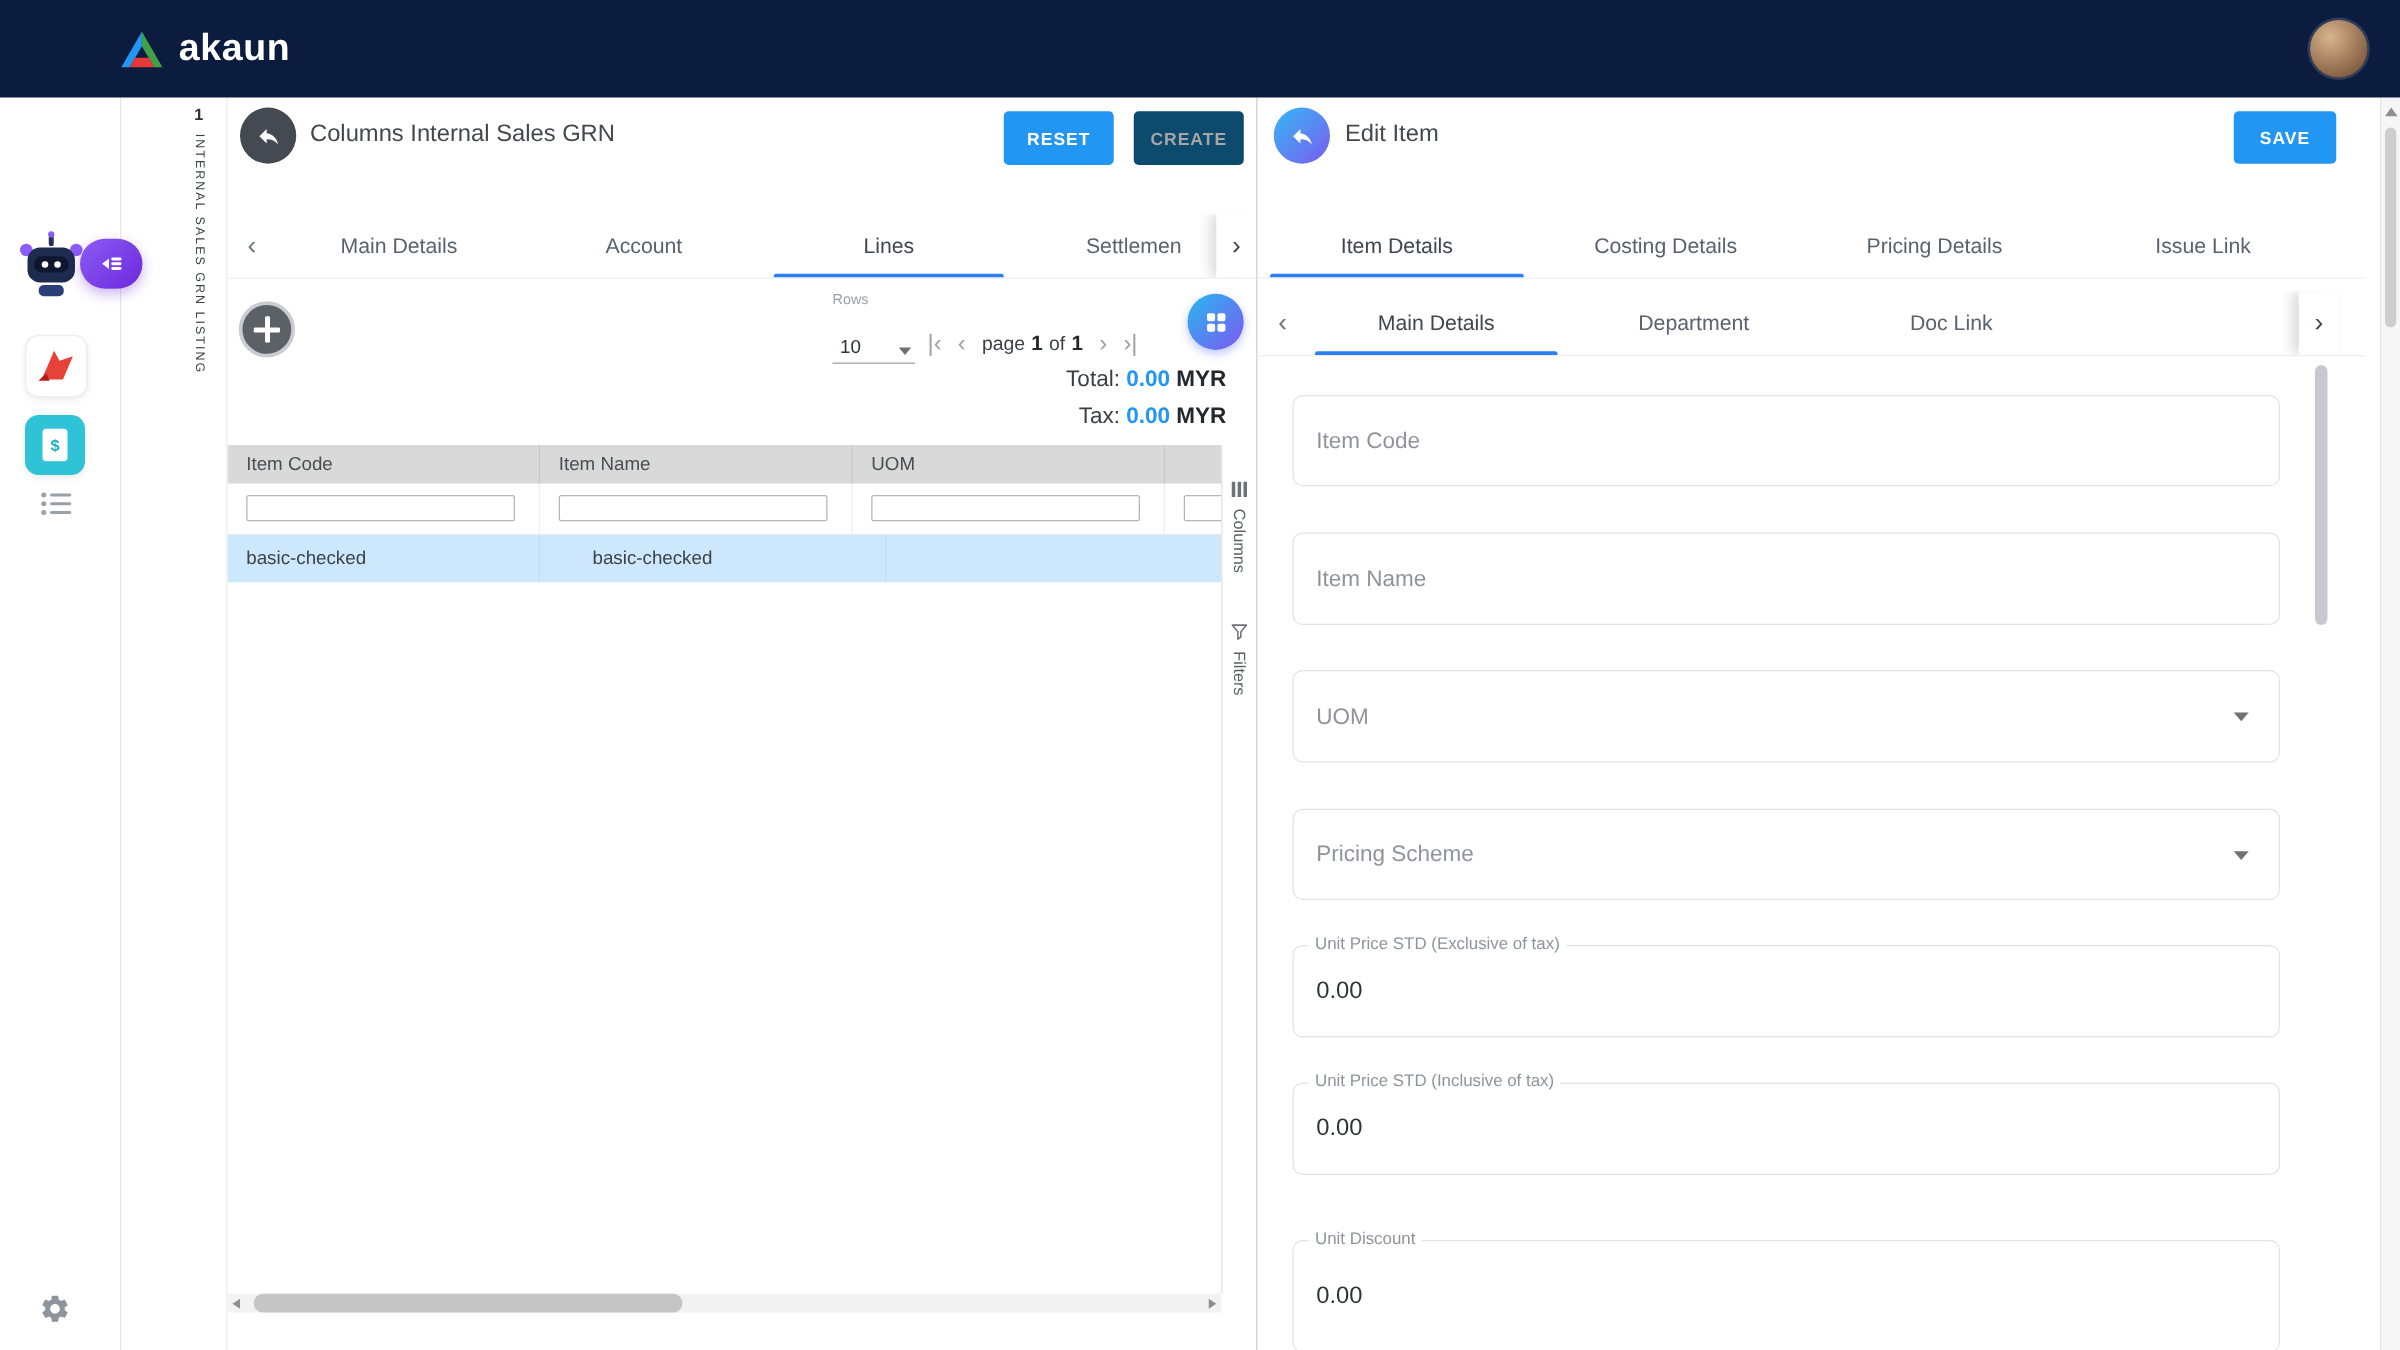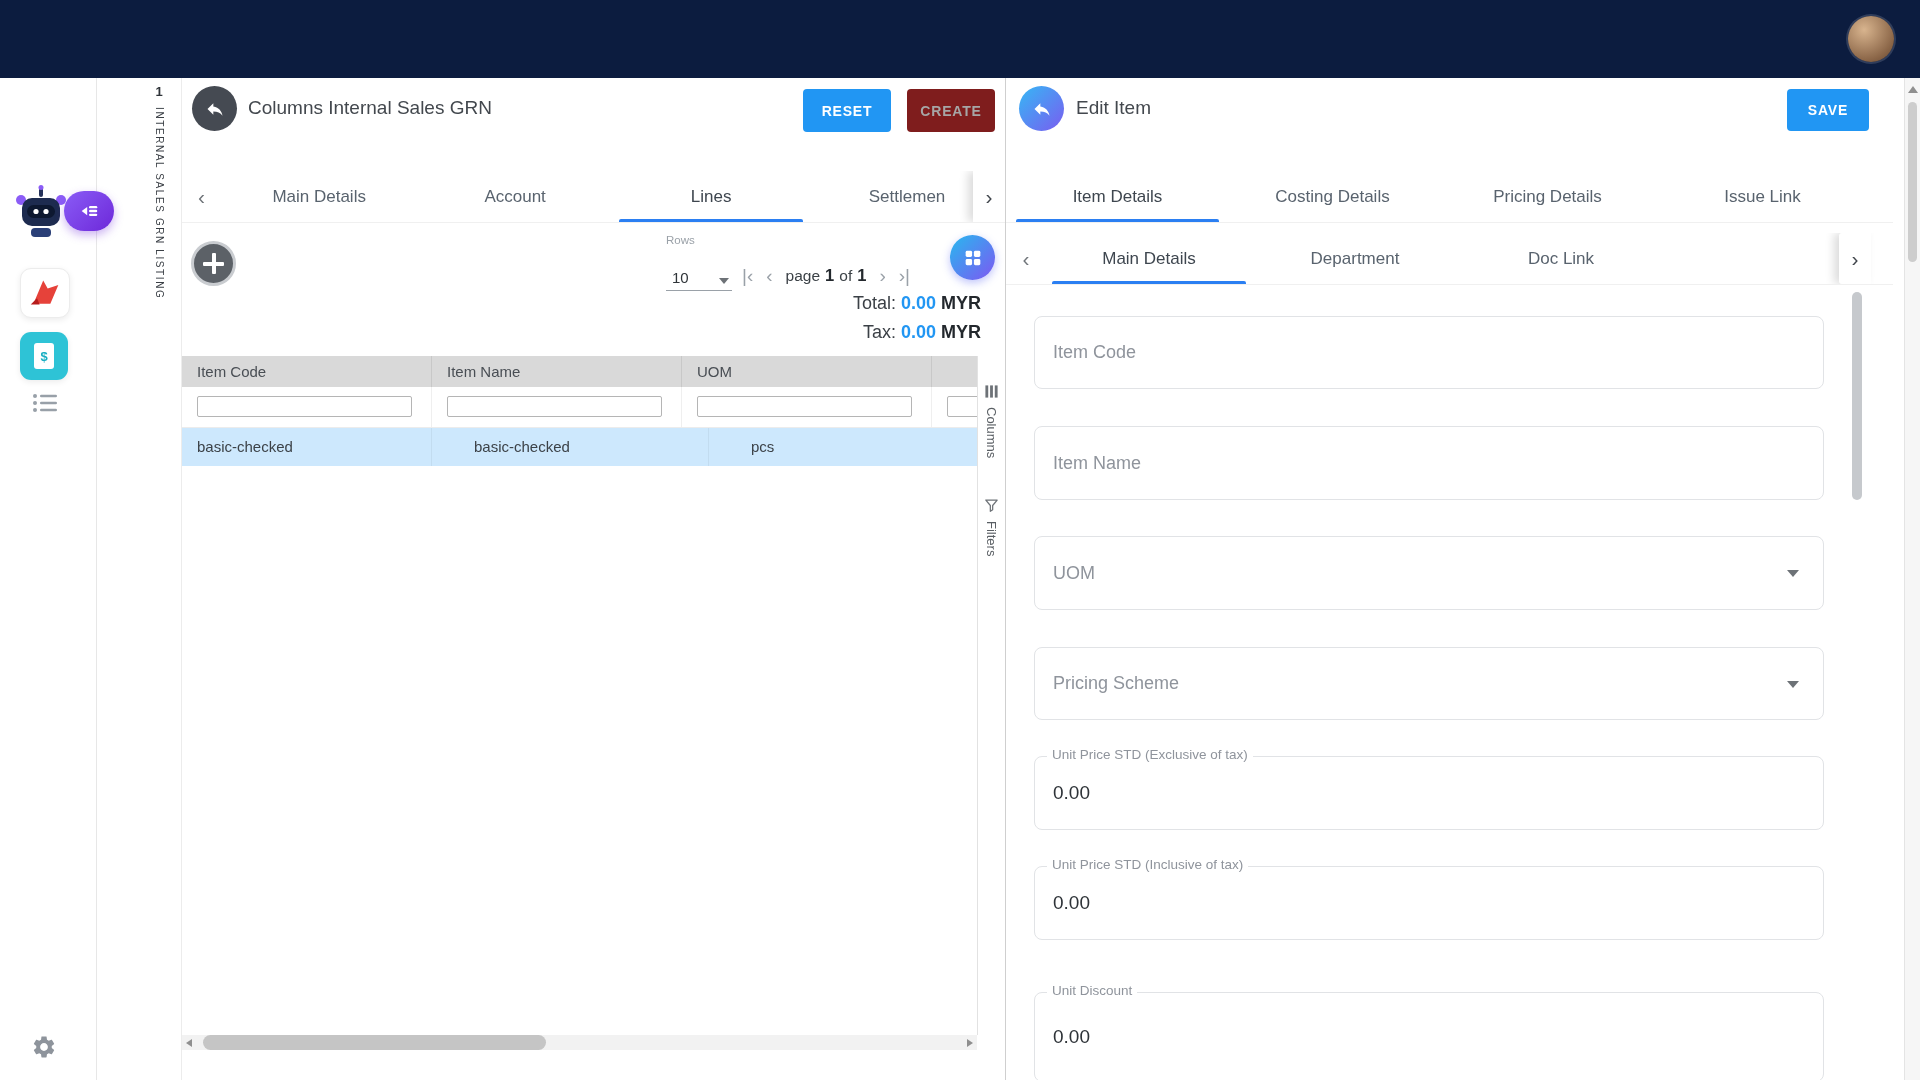--- a/index.html
+++ b/index.html
@@ -43,21 +43,21 @@
   .back-btn.dark{left:10px;top:8px;background:#454a52;}
   .back-btn.grad{left:13px;top:8px;background:linear-gradient(135deg,#35b8f5,#7a5cf0);}
   .panel-title{position:absolute;top:19px;font-size:19px;font-weight:500;color:#43484e;margin:0;}
   .panel-left .panel-title{left:66px;}
   .panel-right .panel-title{left:70px;}
 
   .btn{position:absolute;top:11px;height:43px;border:none;border-radius:4px;font-size:14px;font-weight:700;
        letter-spacing:.8px;font-family:inherit;cursor:pointer;}
   .btn.primary{background:#2196f3;color:#fff;}
   .btn.reset{left:621px;width:88px;}
-  .btn.create{left:725px;width:88px;background:#7f1d1d;color:#a6a6a6;cursor:default;}
+  .btn.create{left:725px;width:88px;background:#0c4a6e;color:#a6a6a6;cursor:default;}
   .btn.save{left:781px;width:82px;height:42px;background:#2196f3;color:#fff;}
 
   
   .tabs{position:absolute;left:0;top:93px;width:100%;height:51px;display:flex;align-items:stretch;border-bottom:1px solid #f0f0f0;overflow:hidden;}
   .tabs.sub{top:155px;}
   .tab-chevron{width:40px;display:flex;align-items:center;justify-content:center;font-size:21px;color:#6f7479;cursor:pointer;}
   .tab{position:relative;display:flex;align-items:center;justify-content:center;font-size:17px;color:#59636e;
        white-space:nowrap;cursor:pointer;}
   .panel-left .tabs.main .tab{width:200px;}
   .panel-right .tabs.main{padding-left:4px;}
@@ -141,20 +141,28 @@
   .win-up{position:absolute;left:3px;top:8px;width:0;height:0;border-left:5px solid transparent;border-right:5px solid transparent;
           border-bottom:7px solid #8f8f8f;}
   .win-thumb{position:absolute;left:3px;top:24px;width:9px;height:160px;background:#cdcdcd;border-radius:5px;cursor:pointer;}
 </style>
 </head>
 <body>
 
 <div class="app">
 
   <header class="topbar">
+    <div class="brand">
+      <svg viewBox="0 0 36 30" width="37" height="31">
+        <polygon points="18,1 2,29 8.5,29 18,12.5" fill="#2196f3"></polygon>
+        <polygon points="18,1 34,29 27.5,29 18,12.5" fill="#43a047"></polygon>
+        <polygon points="12.5,21.5 23.5,21.5 27.5,29 8.5,29" fill="#e53935"></polygon>
+      </svg>
+      <span class="brand-name">akaun</span>
+    </div>
     <div class="avatar"></div>
   </header>
 
   <aside class="sidebar">
     <div class="assistant-robot">
       <svg viewBox="0 0 54 56" width="54" height="56">
         <circle cx="7" cy="16" r="5" fill="#8b5cf6"></circle>
         <circle cx="47" cy="16" r="5" fill="#8b5cf6"></circle>
         <rect x="25" y="4" width="4" height="9" rx="2" fill="#25325a"></rect>
         <circle cx="27" cy="3.5" r="2.5" fill="#8b5cf6"></circle>
@@ -285,21 +293,20 @@
       </div>
       <div class="t-filter">
         <div class="cell"><input type="text" style=""></div>
         <div class="cell"><input type="text" style=""></div>
         <div class="cell"><input type="text" style=""></div>
         <div class="cell"><input type="text" style=""></div>
       </div>
       <div class="t-row">
         <div class="cell">basic-checked</div>
         <div class="cell">basic-checked</div>
-        <div class="cell">pcs</div>
         <div class="cell"></div>
       </div>
     </div>
 
     <div class="side-tools">
       <div class="tool-group">
         <svg viewBox="0 0 16 16" width="15" height="15">
           <rect x="1.5" y="1.5" width="3" height="13" fill="#6d7277"></rect>
           <rect x="6.5" y="1.5" width="3" height="13" fill="#6d7277"></rect>
           <rect x="11.5" y="1.5" width="3" height="13" fill="#6d7277"></rect>

